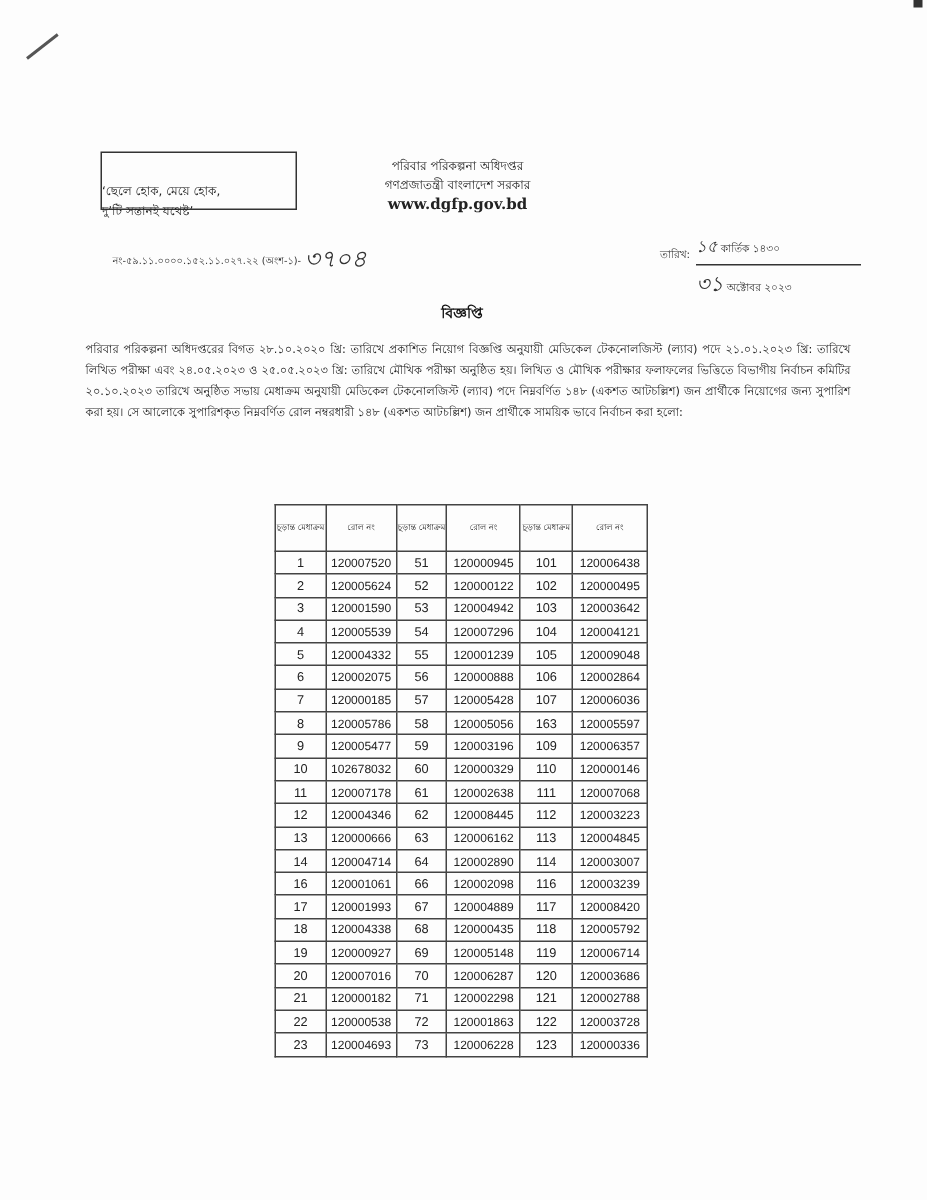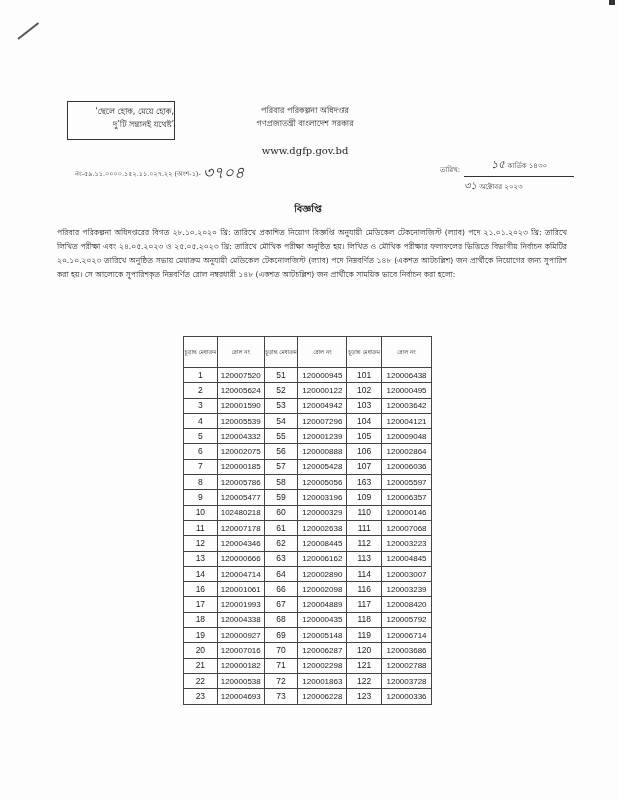--- a/index.html
+++ b/index.html
@@ -1,31 +1,31 @@
 <!DOCTYPE html>
 <html><head>
 <meta charset="utf-8">
 <style>
   * { margin:0; padding:0; box-sizing:border-box; }
   html, body { width:618px; height:800px; background:#fdfdfd; overflow:hidden; }
   body { position:relative; font-family:"DejaVu Sans", sans-serif; color:#222; }
   .slash { position:absolute; left:18px; top:14px; width:26px; height:2px; background:#555; transform:rotate(-38deg); transform-origin:left center; top:38px; }
   .corner-mark { position:absolute; right:3px; top:0; width:6px; height:5px; background:#333; }
-  .slogan { position:absolute; left:67px; top:101px; width:108px; height:39px; border:1px solid #333; font-size:8px; line-height:13px; text-align:right; padding-top:3px; color:#222; }
+  .slogan { position:absolute; left:67px; top:101px; width:131px; height:39px; border:1px solid #333; font-size:8px; line-height:13px; text-align:left; padding-top:19px; color:#222; }
   .header { position:absolute; left:220px; top:104px; width:170px; text-align:center; font-size:8px; line-height:13px; color:#222; }
-  .header .url { font-family:"DejaVu Serif", serif; font-size:10px; line-height:14px; margin-top:14px; }
+  .header .url { font-family:"DejaVu Serif", serif; font-size:10px; line-height:14px; margin-top:0;font-weight:bold; }
   .memo { position:absolute; left:75px; top:160px; font-size:6.5px; color:#333; white-space:nowrap; }
   .memo .hand { font-family:"DejaVu Serif", serif; font-style:italic; font-size:16px; color:#333; margin-left:2px; vertical-align:-2px; }
   .date { position:absolute; left:440px; top:156px; font-size:7px; color:#333; }
   .date .lbl { position:absolute; left:0; top:8px; }
   .date .frac { position:absolute; left:24px; top:0; width:110px; }
-  .date .top { border-bottom:1px solid #333; padding-bottom:1px; white-space:nowrap;text-align:center; }
+  .date .top { border-bottom:1px solid #333; padding-bottom:1px; white-space:nowrap; }
   .date .top .hd { font-family:"DejaVu Serif", serif; font-style:italic; font-size:11px; }
   .date .bot { white-space:nowrap; padding-top:1px; }
-  .date .bot .hd { font-family:"DejaVu Serif", serif; font-style:italic; font-size:10px; }
+  .date .bot .hd { font-family:"DejaVu Serif", serif; font-style:italic; font-size:14px; }
   .title { position:absolute; left:0; width:616px; top:202px; text-align:center; font-size:9.5px; font-weight:bold; color:#111; }
   .body-text { position:absolute; left:57px; top:226px; width:510px; font-size:7.6px; line-height:14px; text-align:justify; color:#222; }
   table.result { position:absolute; left:183px; top:336px; width:249px; border-collapse:collapse; font-family:"Liberation Sans", sans-serif; color:#222; }
   table.result th, table.result td { border:1px solid #444; text-align:center; }
   table.result th { height:31px; font-size:5.5px; font-weight:normal; line-height:8px; font-family:"DejaVu Sans", sans-serif; }
   table.result td { height:15.3px; font-size:8px; line-height:13px; padding:0; }
   table.result td.sl { font-size:8.5px; }
   col.c1 { width:34px; } col.c2 { width:47px; } col.c3 { width:34px; } col.c4 { width:49px; } col.c5 { width:35px; } col.c6 { width:50px; }
 </style>
 </head>
@@ -154,21 +154,21 @@
       <tr>
         <td class="sl">9</td>
         <td>120005477</td>
         <td class="sl">59</td>
         <td>120003196</td>
         <td class="sl">109</td>
         <td>120006357</td>
       </tr>
       <tr>
         <td class="sl">10</td>
-        <td>102480218</td>
+        <td>102678032</td>
         <td class="sl">60</td>
         <td>120000329</td>
         <td class="sl">110</td>
         <td>120000146</td>
       </tr>
       <tr>
         <td class="sl">11</td>
         <td>120007178</td>
         <td class="sl">61</td>
         <td>120002638</td>

